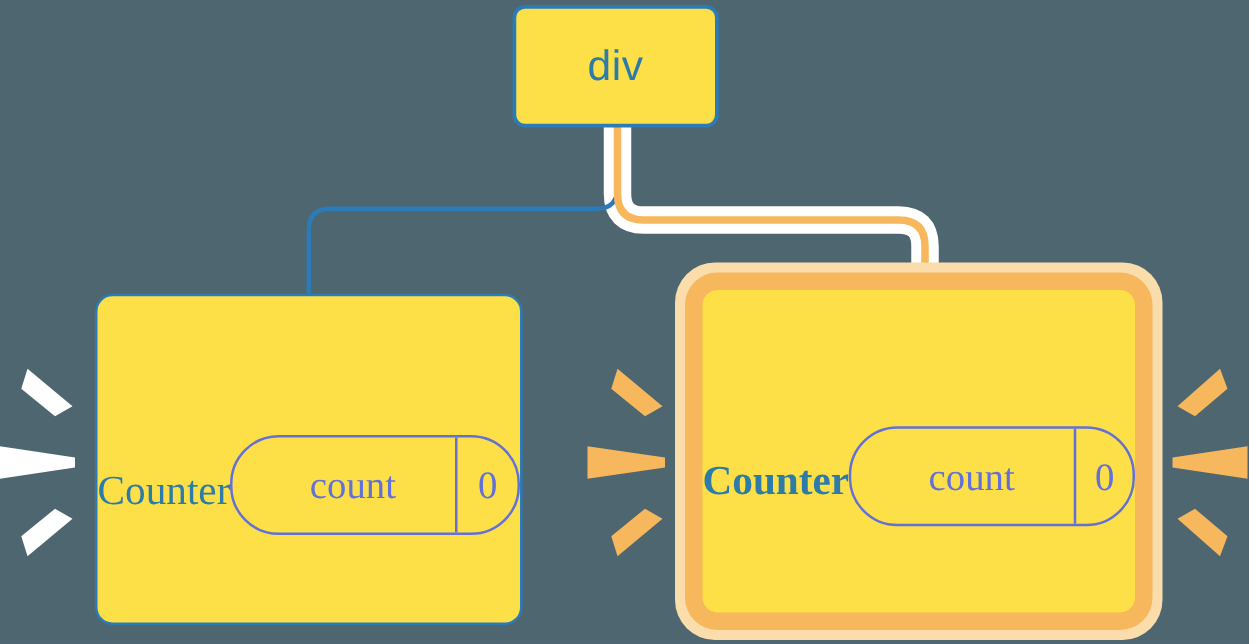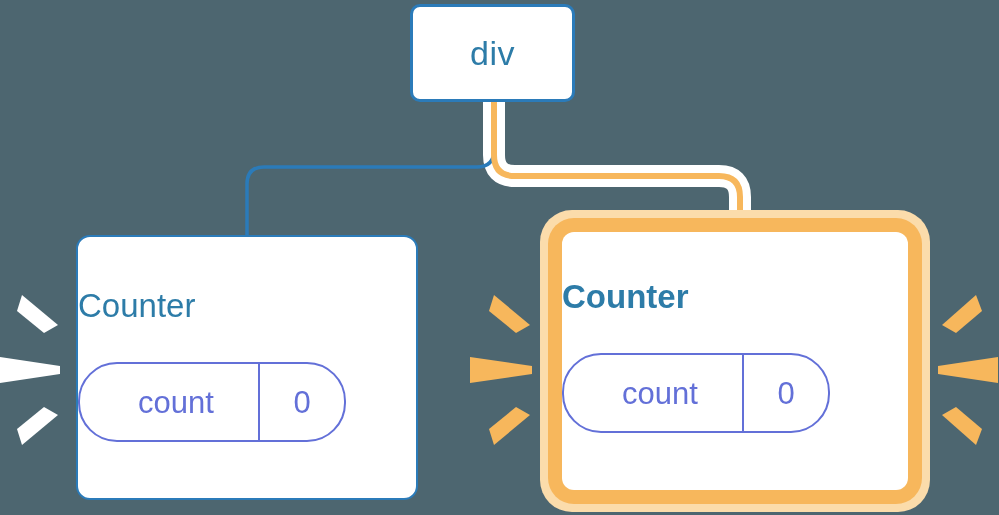--- a/index.html
+++ b/index.html
@@ -23,21 +23,21 @@
   #wires {
     position: absolute;
     left: 0; top: 0;
     width: 999px;
     height: 515px;
   }
 
   
   .node {
     position: absolute;
-    background: #ffffff;
+    background: #fde047;
     box-sizing: border-box;
   }
 
   .node-div {
     left: 410px;
     top: 4px;
     width: 165px;
     height: 98px;
     border: 3px solid #2b7bb9;
     border-radius: 10px;
@@ -47,21 +47,23 @@
   }
   .node-div .node-title {
     font-size: 34px;
     color: #2d7ca8;
     letter-spacing: .5px;
   }
 
   .node-counter {
     border-radius: 12px;
     display: flex;
-    flex-direction: column;
+    flex-direction: row;
+    align-items: center;
+    font-family: Liberation Serif, serif;
   }
 
   .node-counter-left {
     left: 76px;
     top: 235px;
     width: 342px;
     height: 265px;
     border: 2px solid #2b7bb9;
     border-radius: 14px;
   }

